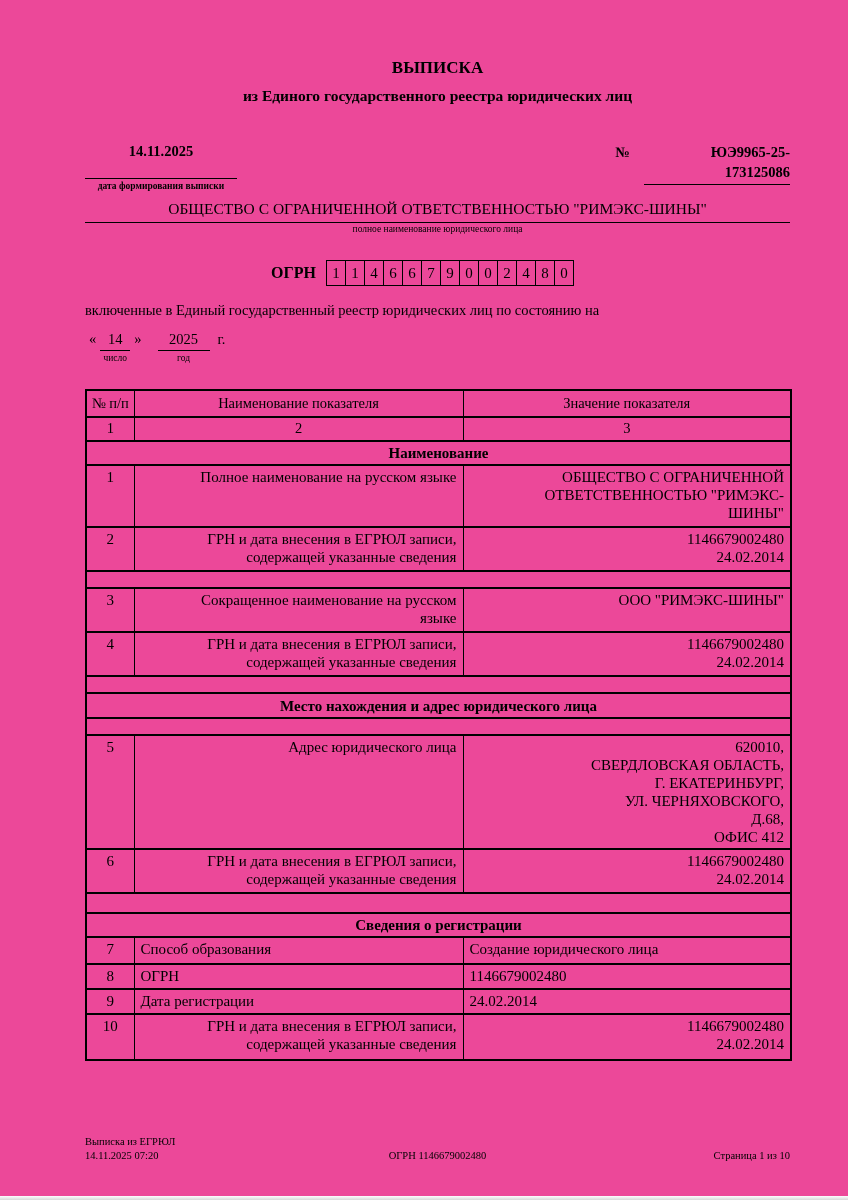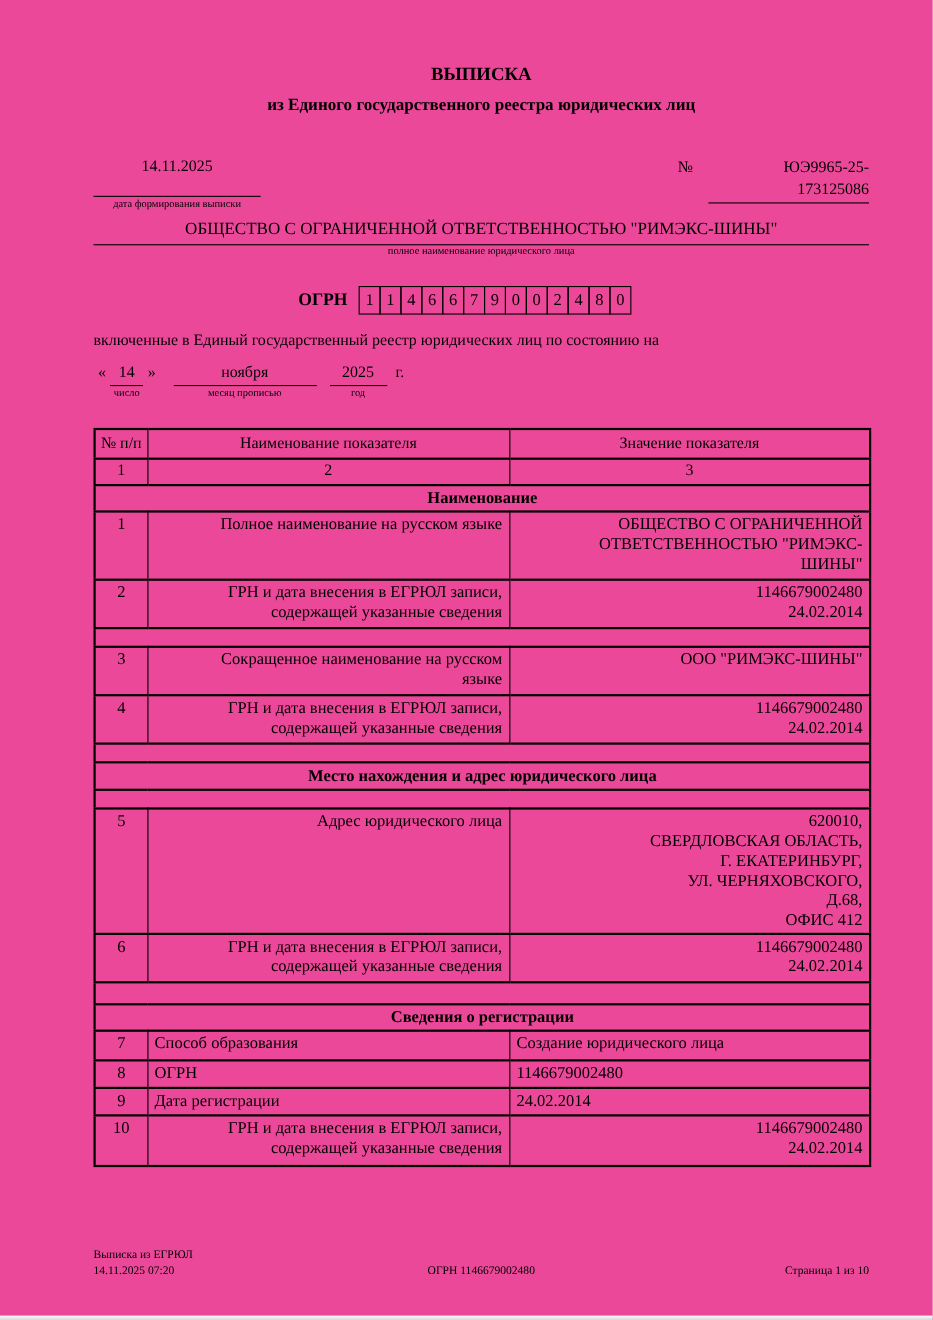--- a/index.html
+++ b/index.html
@@ -9,21 +9,21 @@
     background:#ec4899; color:#000;
     font-family:"Liberation Serif", "DejaVu Serif", serif;
     overflow:hidden;
   }
   .content { padding:0 58px 0 85px; }
 
   
   .doc-title { margin-top:58px; text-align:center; font-weight:bold; font-size:17px; }
   .doc-subtitle { margin-top:9px; text-align:center; font-weight:bold; font-size:15.5px; }
 
-  .meta-row { display:flex; justify-content:space-between; margin-top:38px; align-items:flex-start; }
+  .meta-row { display:flex; justify-content:space-between; margin-top:38px; align-items:flex-start;font-weight:bold; }
   .meta-date { width:152px; text-align:center; }
   .meta-date-value { font-size:14.5px; padding-bottom:18px; border-bottom:1px solid #000; }
   .small-caption { font-size:9.5px; margin-top:2px; }
   .meta-num { display:flex; align-items:flex-start; }
   .num-sign { font-size:14.5px; margin-right:14px; margin-top:1px; }
   .num-value { width:146px; text-align:center; font-size:14.5px; line-height:1.35; border-bottom:1px solid #000; padding-bottom:2px; }
 
   
   .lead { margin-top:24px; font-size:14.5px; }
   .company-line { margin-top:9px; text-align:center; font-size:15.5px; border-bottom:1px solid #000; padding-bottom:4px; }
@@ -123,24 +123,20 @@
 
     <div class="included">включенные в Единый государственный реестр юридических лиц по состоянию на</div>
 
     <div class="dateline">
       <span class="dl-quote">«</span>
       <span class="dl-unit dl-day">
         <span class="dl-val" style="display:block;">14</span>
         <span class="small-caption" style="display:block;">число</span>
       </span>
       <span class="dl-quote">»</span>
-      <span class="dl-unit dl-month">
-        <span class="dl-val" style="display:block;">ноября</span>
-        <span class="small-caption" style="display:block;">месяц прописью</span>
-      </span>
       <span class="dl-unit dl-year">
         <span class="dl-val" style="display:block;">2025</span>
         <span class="small-caption" style="display:block;">год</span>
       </span>
       <span class="dl-g">г.</span>
     </div>
 
     <div class="tbl-wrap">
       <table class="t">
         <colgroup>

